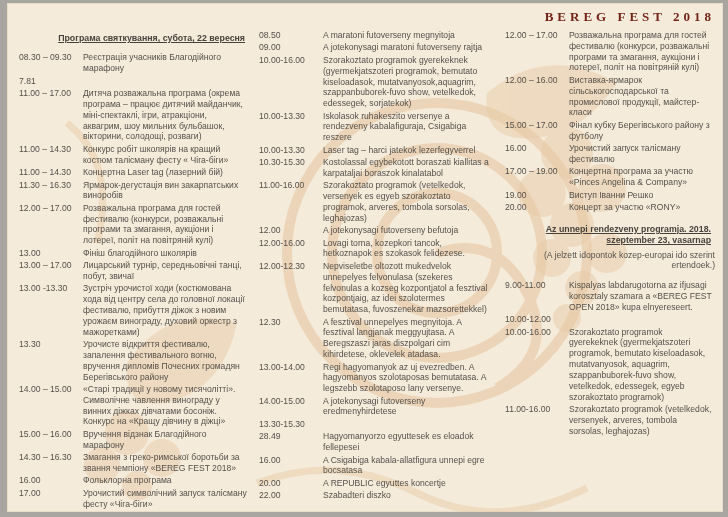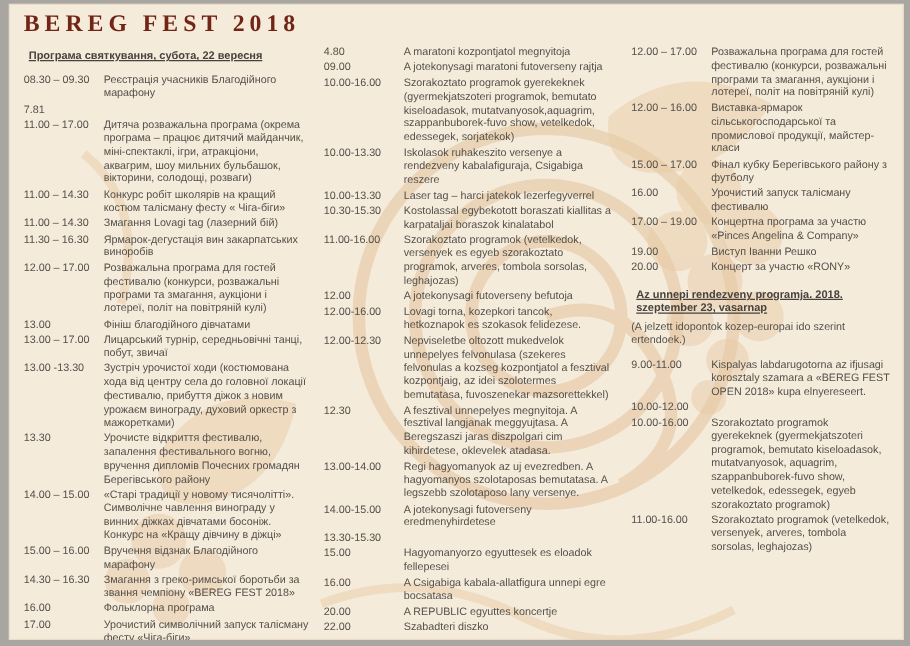--- a/index.html
+++ b/index.html
@@ -1,28 +1,28 @@
 <!DOCTYPE html>
 <html><head>
 <meta charset="utf-8">
 <style>
   html,body{margin:0;padding:0;width:728px;height:517px;overflow:hidden;
     background:#a9a5a0;font-family:"Liberation Sans","DejaVu Sans",sans-serif;}
   #page{position:absolute;left:7px;top:3px;right:5px;bottom:5px;
     background:#f4ebdb;box-shadow:inset 0 0 0 1px #e9ddc8;overflow:hidden;}
   #watermark{position:absolute;left:0;top:0;width:100%;height:100%;pointer-events:none;}
   #content{position:relative;padding:4px 8px 6px 12px;}
-  .title{text-align:left;font-family:"Liberation Serif","DejaVu Serif",serif;
-    font-weight:bold;font-size:19px;letter-spacing:4px;color:#722416;margin:2px 0 5px 0;}
+  .title{text-align:right;font-family:"Liberation Serif","DejaVu Serif",serif;
+    font-weight:bold;font-size:13px;letter-spacing:4px;color:#722416;margin:2px 0 5px 0;}
   #columns{display:grid;grid-template-columns:230px 236px 1fr;column-gap:10px;}
   .col{position:relative;}
-  .section-header{font-size:8.8px;font-weight:bold;color:#47423c;text-align:left;
+  .section-header{font-size:8.8px;font-weight:bold;color:#47423c;text-align:right;
     text-decoration:underline;margin:3px 4px 8px 4px;line-height:1.3;}
   .section-header.mid{margin-top:11px;}
-  .section-note{font-size:8.6px;color:#56524c;text-align:left;margin:-5px 0 9px 0;line-height:1.25;}
+  .section-note{font-size:8.6px;color:#56524c;text-align:right;margin:-5px 0 9px 0;line-height:1.25;}
   .row{display:flex;font-size:8.6px;color:#55504a;line-height:1.26;margin-bottom:1.6px;}
   .time{flex:0 0 64px;white-space:nowrap;}
   .desc{flex:1;padding-right:2px;}
 </style>
 </head>
 <body>
 
 <div id="page">
   <svg id="watermark" viewBox="0 0 716 509" preserveAspectRatio="none" aria-hidden="true">
     <g fill="none" stroke="#e4c39c" stroke-width="10" opacity="0.55">
@@ -68,33 +68,33 @@
           <div class="row">
             <div class="time">11.00 – 17.00</div>
             <div class="desc">Дитяча розважальна програма (окрема програма – працює дитячий майданчик, міні-спектаклі, ігри, атракціони, аквагрим, шоу мильних бульбашок, вікторини, солодощі, розваги)</div>
           </div>
           <div class="row">
             <div class="time">11.00 – 14.30</div>
             <div class="desc">Конкурс робіт школярів на кращий костюм талісману фесту « Чіга-біги»</div>
           </div>
           <div class="row">
             <div class="time">11.00 – 14.30</div>
-            <div class="desc">Змагання Lovagi tag (лазерний бій)</div>
+            <div class="desc">Концертна Laser tag (лазерний бій)</div>
           </div>
           <div class="row">
             <div class="time">11.30 – 16.30</div>
             <div class="desc">Ярмарок-дегустація  вин закарпатських виноробів</div>
           </div>
           <div class="row">
             <div class="time">12.00 – 17.00</div>
             <div class="desc">Розважальна програма для гостей фестивалю (конкурси, розважальні програми та змагання, аукціони і лотереї, політ на повітряній кулі)</div>
           </div>
           <div class="row">
             <div class="time">13.00</div>
-            <div class="desc">Фініш благодійного дівчатами</div>
+            <div class="desc">Фініш благодійного школярів</div>
           </div>
           <div class="row">
             <div class="time">13.00 – 17.00</div>
             <div class="desc">Лицарський турнір, середньовічні танці, побут, звичаї</div>
           </div>
           <div class="row">
             <div class="time">13.00 -13.30</div>
             <div class="desc">Зустріч урочистої ходи (костюмована хода від центру села до головної локації фестивалю, прибуття діжок з новим урожаєм винограду, духовий оркестр з мажоретками)</div>
           </div>
           <div class="row">
@@ -117,22 +117,22 @@
             <div class="time">16.00</div>
             <div class="desc">Фольклорна програма</div>
           </div>
           <div class="row">
             <div class="time">17.00</div>
             <div class="desc">Урочистий символічний запуск талісману фесту «Чіга-біги»</div>
           </div>
         </div>
         <div class="col">
           <div class="row">
-            <div class="time">4.80</div>
-            <div class="desc">A maratoni kozpontjatol megnyitoja</div>
+            <div class="time">08.50</div>
+            <div class="desc">A maratoni futoverseny megnyitoja</div>
           </div>
           <div class="row">
             <div class="time">09.00</div>
             <div class="desc">A jotekonysagi maratoni futoverseny rajtja</div>
           </div>
           <div class="row">
             <div class="time">10.00-16.00</div>
             <div class="desc">Szorakoztato programok gyerekeknek (gyermekjatszoteri programok, bemutato kiseloadasok, mutatvanyosok,aquagrim,  szappanbuborek-fuvo show, vetelkedok, edessegek, sorjatekok)</div>
           </div>
           <div class="row">
@@ -172,21 +172,21 @@
             <div class="desc">Regi hagyomanyok az uj evezredben. A hagyomanyos szolotaposas bemutatasa. A legszebb szolotaposo lany versenye.</div>
           </div>
           <div class="row">
             <div class="time">14.00-15.00</div>
             <div class="desc">A jotekonysagi futoverseny eredmenyhirdetese</div>
           </div>
           <div class="row">
             <div class="time">13.30-15.30</div>
           </div>
           <div class="row">
-            <div class="time">15.00</div>
+            <div class="time">28.49</div>
             <div class="desc">Hagyomanyorzo egyuttesek es eloadok fellepesei</div>
           </div>
           <div class="row">
             <div class="time">16.00</div>
             <div class="desc">A Csigabiga kabala-allatfigura unnepi egre bocsatasa</div>
           </div>
           <div class="row">
             <div class="time">20.00</div>
             <div class="desc">A REPUBLIC egyuttes koncertje</div>
           </div>

